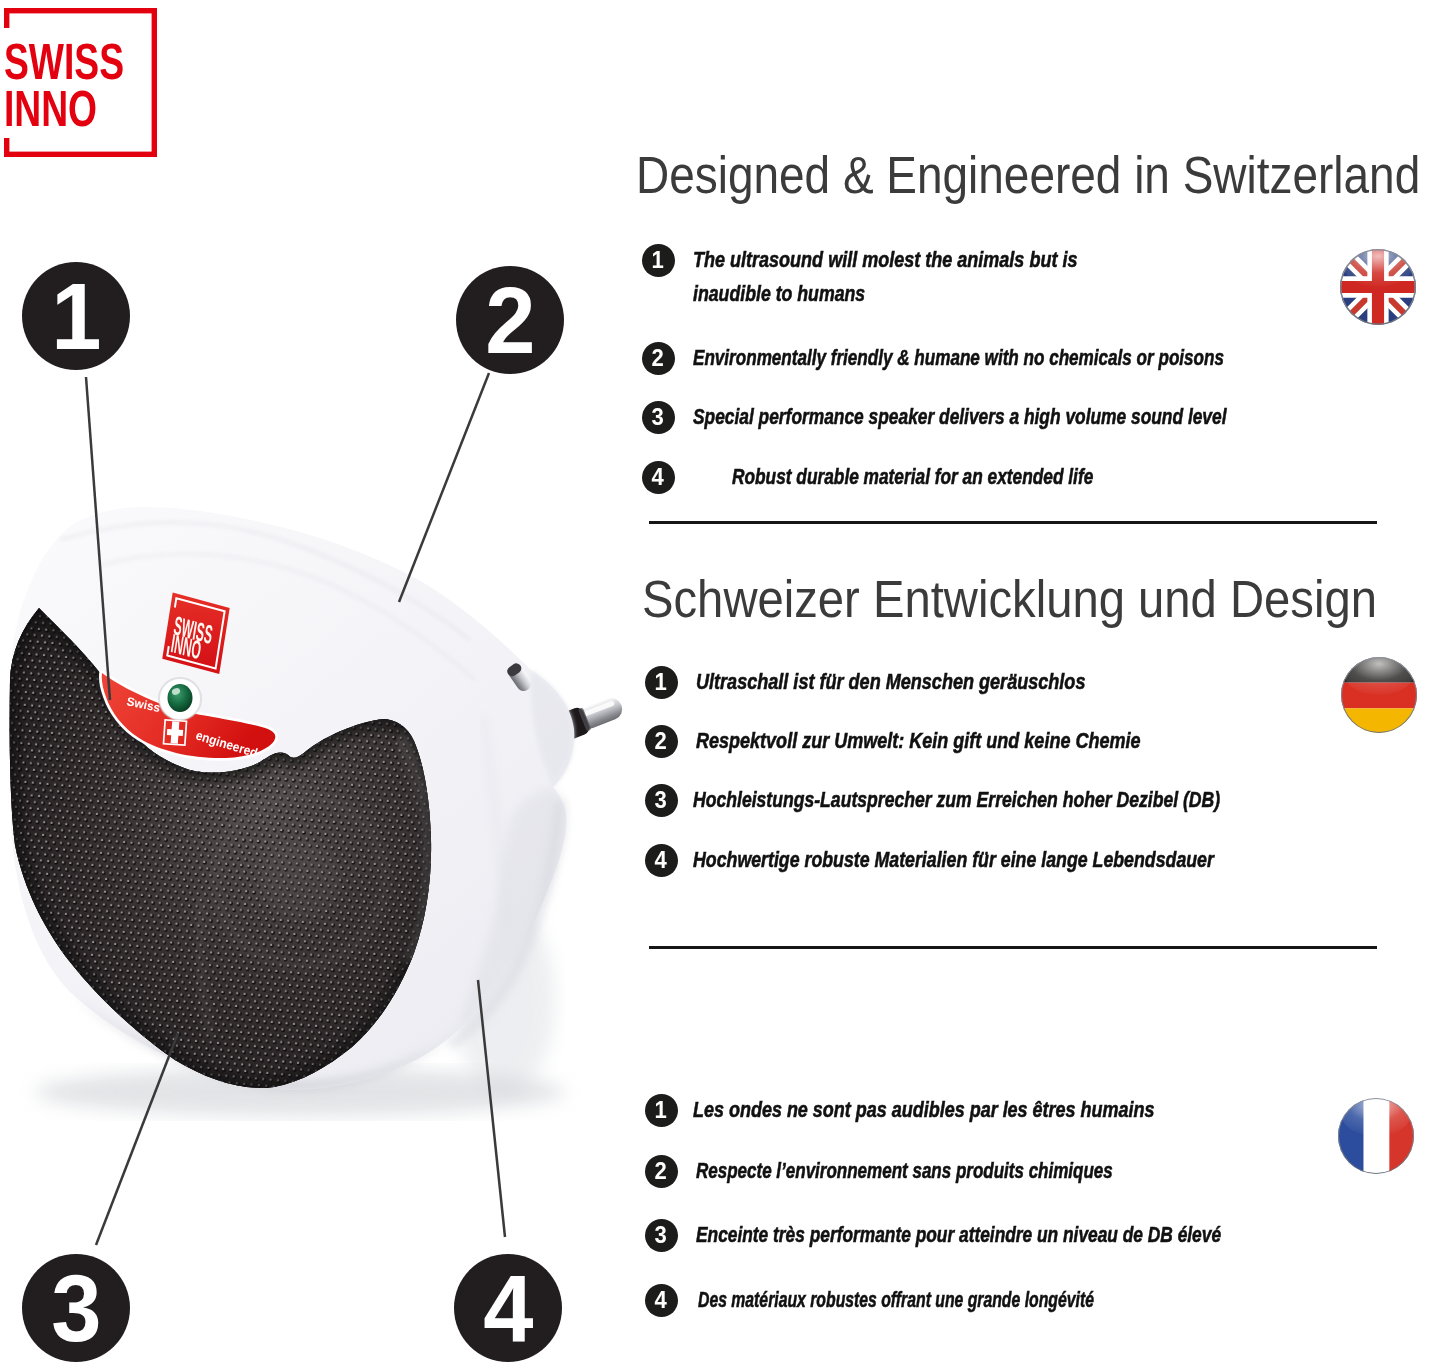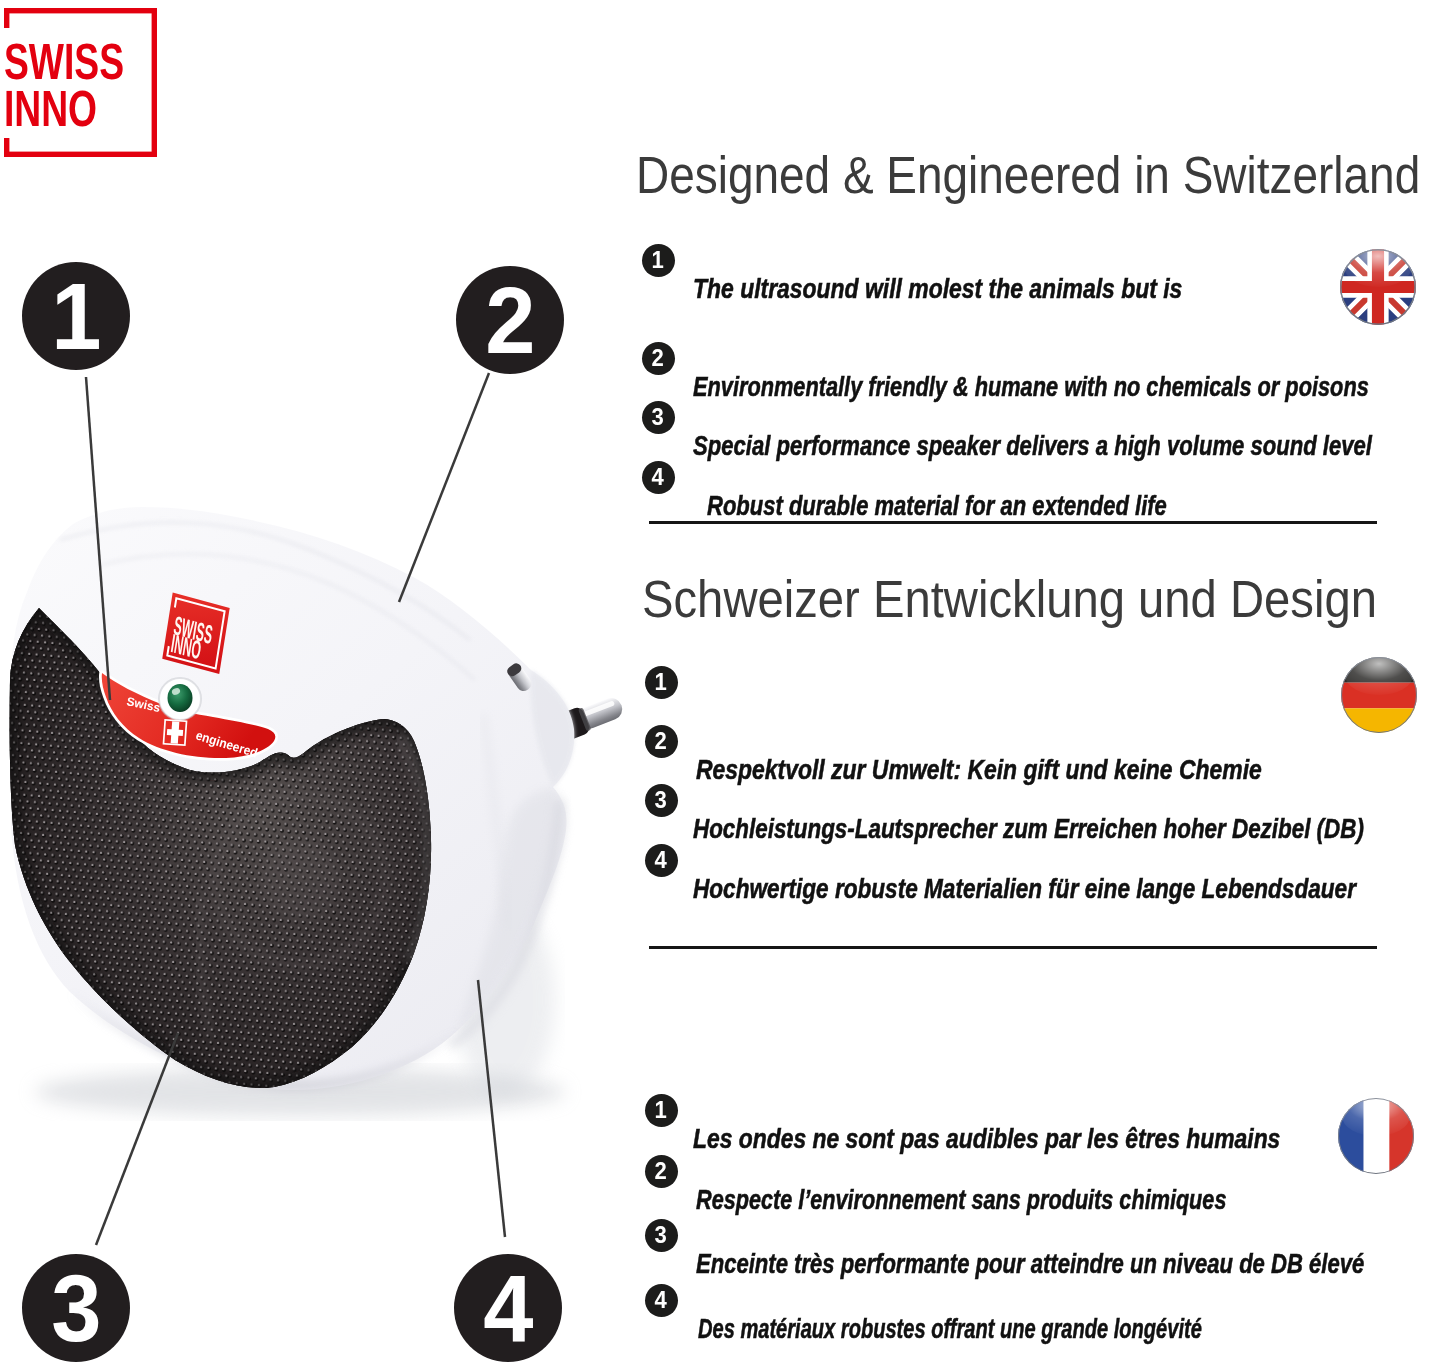--- a/index.html
+++ b/index.html
@@ -3,22 +3,22 @@
 *{margin:0;padding:0;box-sizing:border-box;}
 html,body{width:1429px;height:1369px;background:#ffffff;overflow:hidden;
  font-family:"Liberation Sans",sans-serif;}
 .page{position:relative;width:1429px;height:1369px;background:#fff;}
 svg text{text-rendering:geometricPrecision;}
 .hd{position:absolute;font-size:51px;line-height:51px;color:#3b3b3b;white-space:nowrap;}
 .hd span{display:inline-block;transform-origin:left center;}
 .bc{position:absolute;width:33px;height:33px;border-radius:50%;background:#1c1c1b;
  display:flex;align-items:center;justify-content:center;}
 .bcn{color:#fff;font-weight:bold;font-size:24px;line-height:1;transform:scaleX(0.92);}
-.bt{position:absolute;font-weight:bold;font-style:italic;font-size:28px;line-height:34px;
- color:#111;white-space:nowrap;margin-top:29px;-webkit-text-stroke:0.55px #111;}
+.bt{position:absolute;font-weight:bold;font-style:italic;font-size:22px;line-height:34px;
+ color:#111;white-space:nowrap;-webkit-text-stroke:0.55px #111;}
 .bt .tl span{display:inline-block;transform-origin:left center;}
 .big{position:absolute;width:108px;height:108px;border-radius:50%;background:#221e1f;
  display:flex;align-items:center;justify-content:center;}
 .big span{color:#fff;font-weight:bold;font-size:95px;line-height:1;transform:scaleX(0.95);}
 .divider{position:absolute;height:3px;background:#161616;}
 </style></head>
 <body>
 <div class="page">
 <svg width="1429" height="1369" viewBox="0 0 1429 1369" style="position:absolute;left:0;top:0;">
 
@@ -244,41 +244,45 @@
 <text x="4" y="79" font-family="'Liberation Sans',sans-serif" font-size="51" font-weight="bold" fill="#e3000f" transform="scale(0.73,1)" style="transform-origin:4px 0px;">SWISS</text>
 <text x="4" y="125.5" font-family="'Liberation Sans',sans-serif" font-size="51" font-weight="bold" fill="#e3000f" transform="scale(0.73,1)" style="transform-origin:4px 0px;">INNO</text>
 </svg>
 <div class="hd" style="left:636px;top:150px;"><span style="transform:scaleX(0.901);">Designed &amp; Engineered in Switzerland</span></div>
 <div class="hd" style="left:642px;top:574px;"><span style="transform:scaleX(0.926);">Schweizer Entwicklung und Design</span></div>
 <div class="bc" style="left:641.5px;top:243.5px;">
       <span class="bcn">1</span>
     </div>
 <div class="bt" style="left:693px;top:243.0px;">
       <div class="tl"><span style="transform:scaleX(0.819);">The ultrasound will molest the animals but is</span></div>
+      <div class="tl"><span style="transform:scaleX(0.805);">inaudible to humans</span></div>
     </div>
 <div class="bc" style="left:641.5px;top:341.5px;">
       <span class="bcn">2</span>
     </div>
 <div class="bt" style="left:693px;top:341.0px;">
       <div class="tl"><span style="transform:scaleX(0.777);">Environmentally friendly &amp; humane with no chemicals or poisons</span></div>
     </div>
 <div class="bc" style="left:641.5px;top:400.5px;">
       <span class="bcn">3</span>
     </div>
 <div class="bt" style="left:693px;top:400.0px;">
       <div class="tl"><span style="transform:scaleX(0.789);">Special performance speaker delivers a high volume sound level</span></div>
     </div>
 <div class="bc" style="left:641.5px;top:460.5px;">
       <span class="bcn">4</span>
     </div>
-<div class="bt" style="left:707px;top:460.0px;">
+<div class="bt" style="left:732px;top:460.0px;">
       <div class="tl"><span style="transform:scaleX(0.786);">Robust durable material for an extended life</span></div>
     </div>
 <div class="bc" style="left:644.5px;top:665.5px;">
       <span class="bcn">1</span>
+    </div>
+<div class="bt" style="left:696px;top:665.0px;">
+      <div class="tl"><span style="transform:scaleX(0.821);">Ultraschall ist für den Menschen geräuschlos</span></div>
     </div>
 <div class="bc" style="left:644.5px;top:724.5px;">
       <span class="bcn">2</span>
     </div>
 <div class="bt" style="left:696px;top:724.0px;">
       <div class="tl"><span style="transform:scaleX(0.819);">Respektvoll zur Umwelt: Kein gift und keine Chemie</span></div>
     </div>
 <div class="bc" style="left:644.5px;top:783.5px;">
       <span class="bcn">3</span>
     </div>

